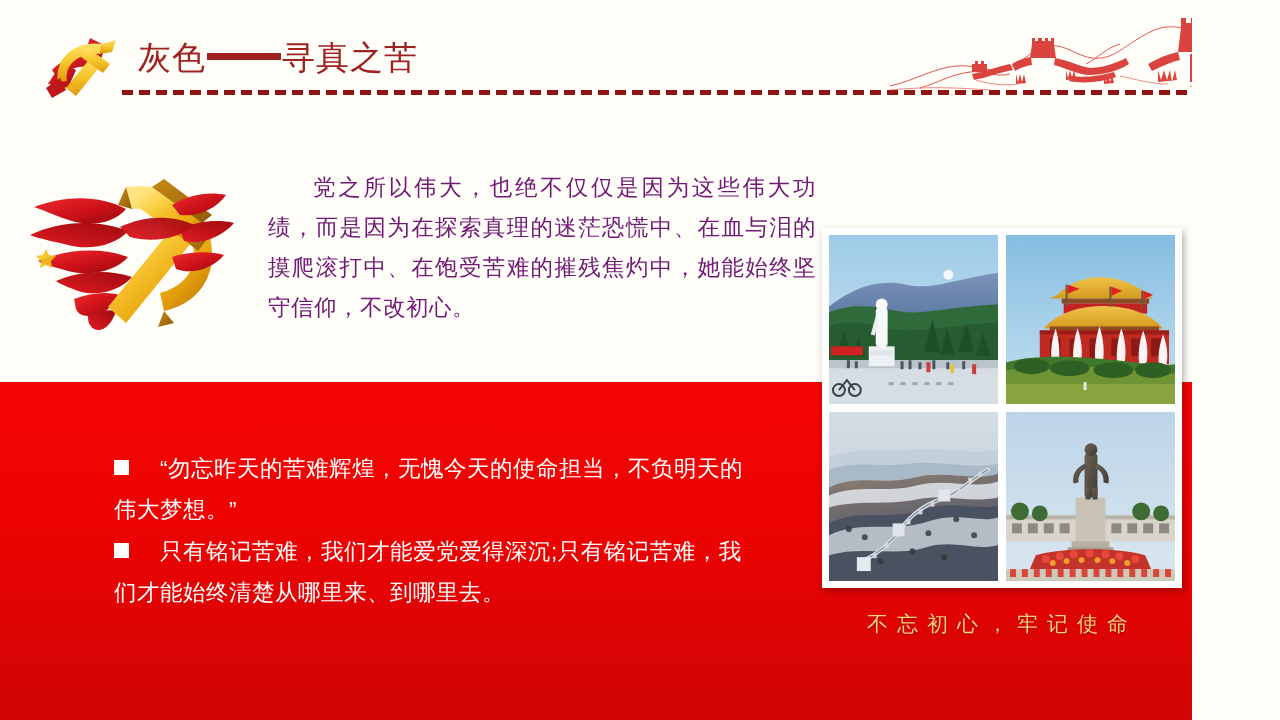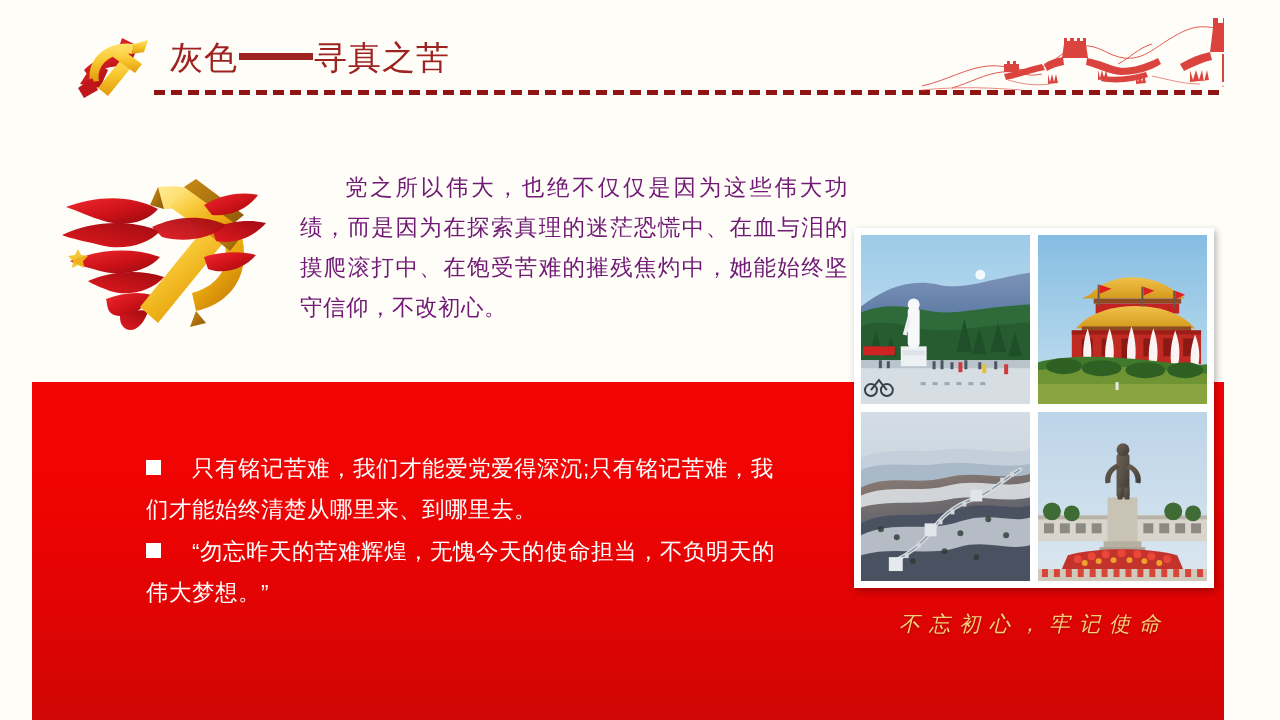--- a/index.html
+++ b/index.html
@@ -9,21 +9,20 @@
     font-family:"Liberation Sans", sans-serif;
     background:#fffdf8;
     overflow:hidden;
   }
 
   #slide {
     position:relative;
     width:1192px; height:720px;
     background:#fffdf8;
     overflow:hidden;
-    margin-left:32px;
   }
 
   
   .red-band {
     position:absolute;
     left:0; top:382px;
     width:1280px; height:338px;
     background:linear-gradient(180deg,#f40505 0%,#ee0303 40%,#d00505 100%);
   }
 
@@ -129,21 +128,20 @@
   .tagline {
     position:absolute;
     left:822px; top:610px;
     width:360px;
     text-align:center;
     font-size:21px;
     letter-spacing:9px;
     color:#f3cf7a;
     text-shadow:0 1px 2px rgba(120,0,0,.55);
     font-family:"Liberation Serif","DejaVu Serif",serif;
-    font-style:italic;
   }
 </style>
 </head>
 <body>
 
 <div id="slide">
 
   <div class="red-band"></div>
 
   <div class="header">
@@ -274,25 +272,25 @@
 
       <path d="M24 84 l3 6 7 1 -5 5 1 7 -6 -3 -6 3 1 -7 -5 -5 7 -1 z" fill="#f2c01c" opacity="0.9"></path>
     </svg>
   </div>
 
   <div class="body-text">党之所以伟大，也绝不仅仅是因为这些伟大功绩，而是因为在探索真理的迷茫恐慌中、在血与泪的摸爬滚打中、在饱受苦难的摧残焦灼中，她能始终坚守信仰，不改初心。</div>
 
   <div class="bullets">
     <div class="bullet-item">
       <span class="bullet-sq"></span>
-      <span>只有铭记苦难，我们才能爱党爱得深沉;只有铭记苦难，我们才能始终清楚从哪里来、到哪里去。</span>
+      <span>“勿忘昨天的苦难辉煌，无愧今天的使命担当，不负明天的伟大梦想。”</span>
     </div>
     <div class="bullet-item">
       <span class="bullet-sq"></span>
-      <span>“勿忘昨天的苦难辉煌，无愧今天的使命担当，不负明天的伟大梦想。”</span>
+      <span>只有铭记苦难，我们才能爱党爱得深沉;只有铭记苦难，我们才能始终清楚从哪里来、到哪里去。</span>
     </div>
   </div>
 
   <div class="collage">
 
     <div class="photo">
       <svg viewBox="0 0 170 170" preserveAspectRatio="xMidYMid slice" xmlns="http://www.w3.org/2000/svg">
         <defs>
           <linearGradient id="sky1" x1="0" y1="0" x2="0" y2="1">
             <stop offset="0" stop-color="#9ecbe8"></stop>

